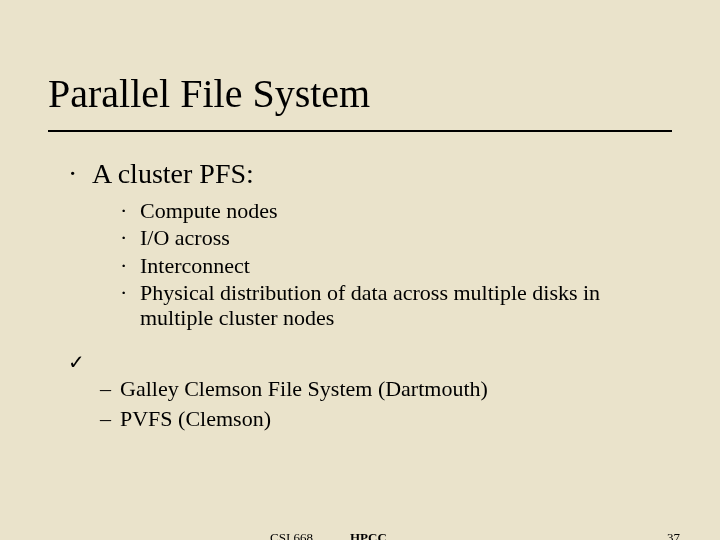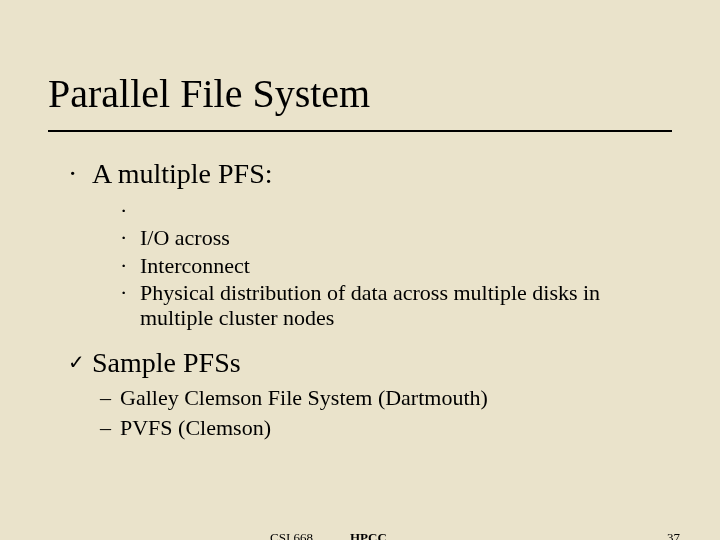--- a/index.html
+++ b/index.html
@@ -110,42 +110,42 @@
 
 <div class="slide">
 
   <div class="title">Parallel File System</div>
   <div class="title-underline"></div>
 
   <div class="content">
 
     <div class="bullet-l1">
       <span class="mark">·</span>
-      <span>A multiple PFS:</span>
+      <span>A cluster PFS:</span>
     </div>
 
     <div class="bullet-l2">
       <span class="mark">·</span>
+      <span>Compute nodes</span>
     </div>
     <div class="bullet-l2">
       <span class="mark">·</span>
       <span>I/O across</span>
     </div>
     <div class="bullet-l2">
       <span class="mark">·</span>
       <span>Interconnect</span>
     </div>
     <div class="bullet-l2">
       <span class="mark">·</span>
       <span>Physical distribution of data across multiple disks in multiple cluster nodes</span>
     </div>
 
     <div class="bullet-check">
       <span class="mark">✓</span>
-      <span>Sample PFSs</span>
     </div>
 
     <div class="bullet-dash">
       <span class="mark">–</span>
       <span>Galley Clemson File System (Dartmouth)</span>
     </div>
     <div class="bullet-dash">
       <span class="mark">–</span>
       <span>PVFS (Clemson)</span>
     </div>

